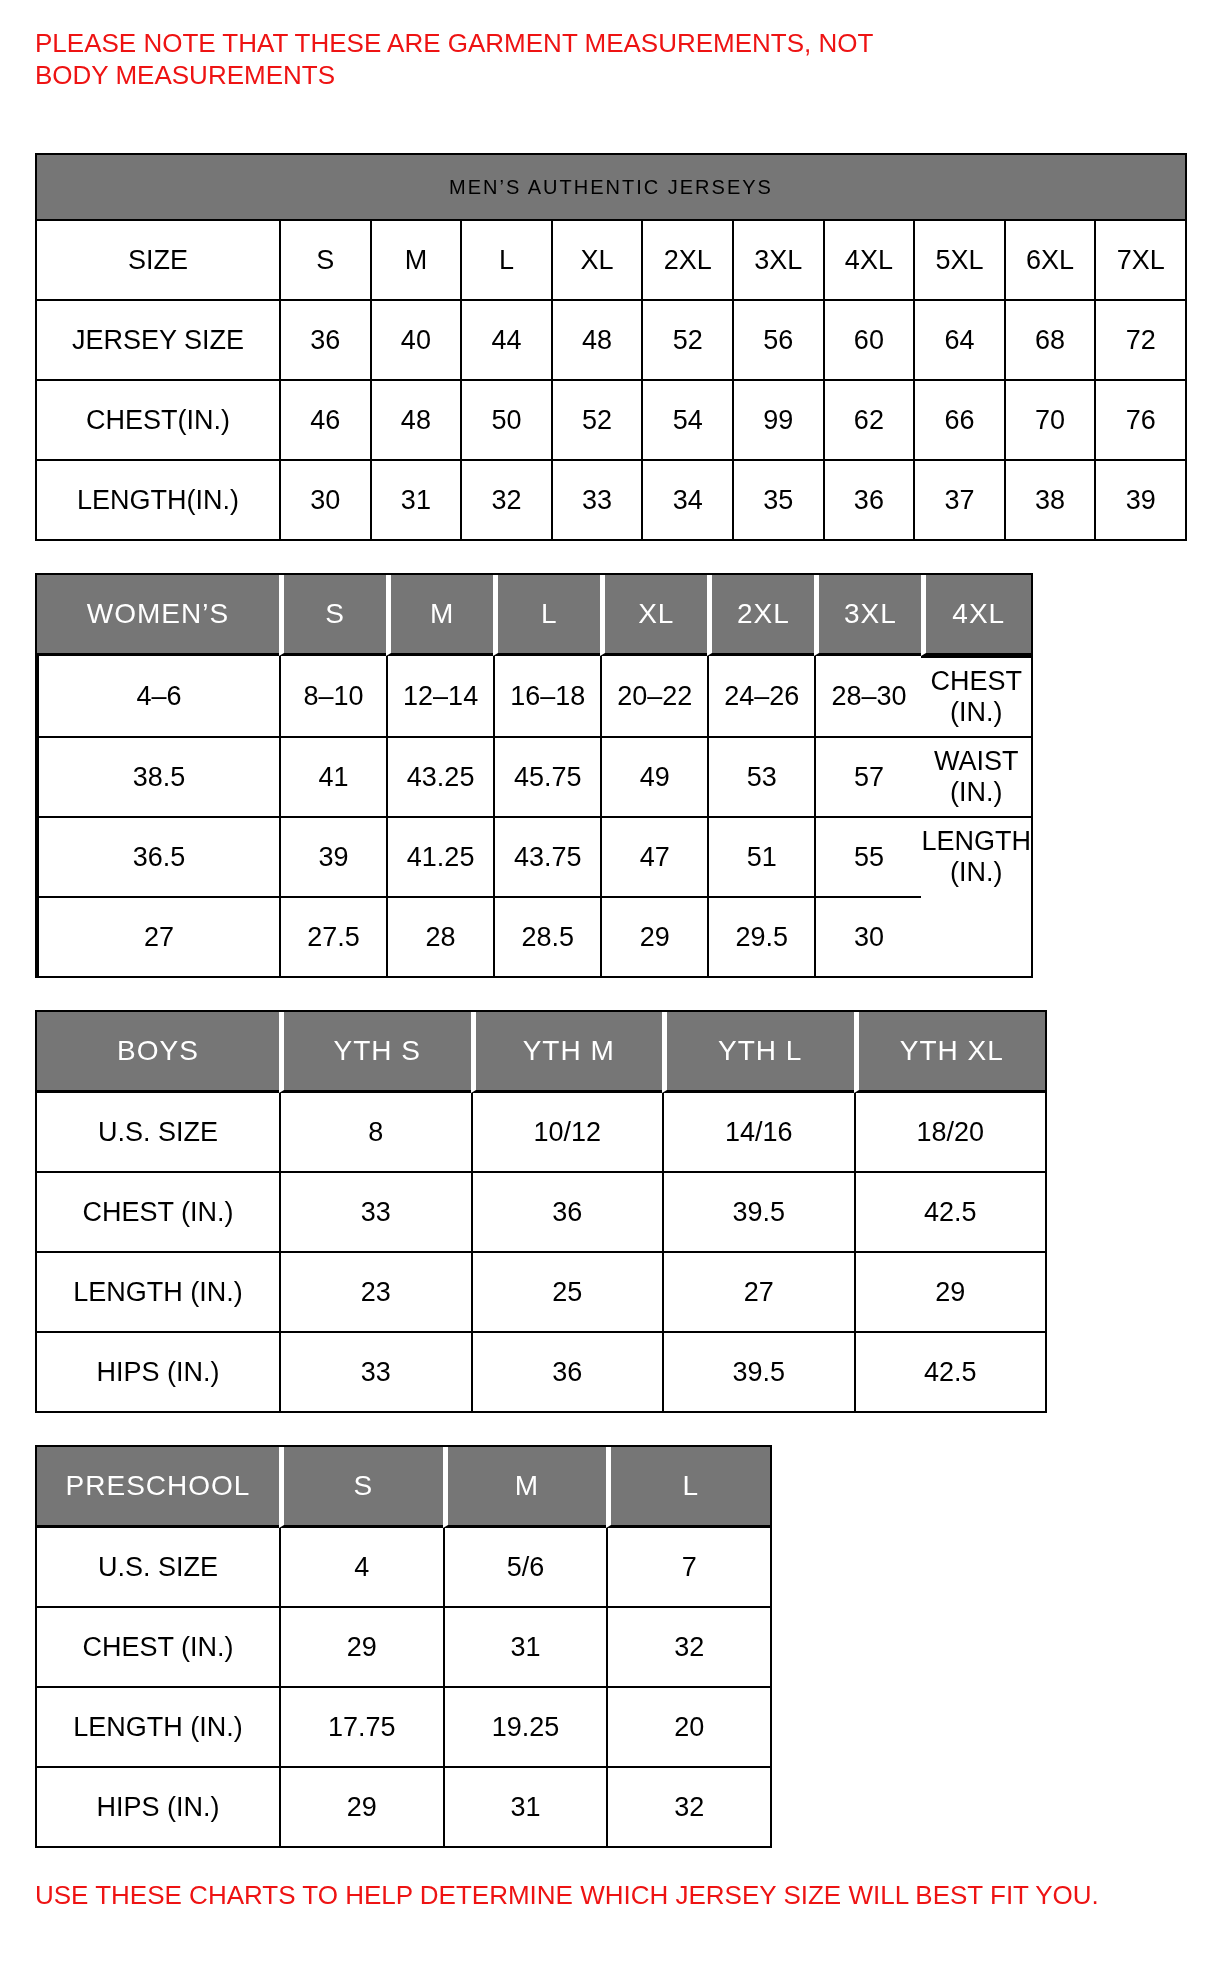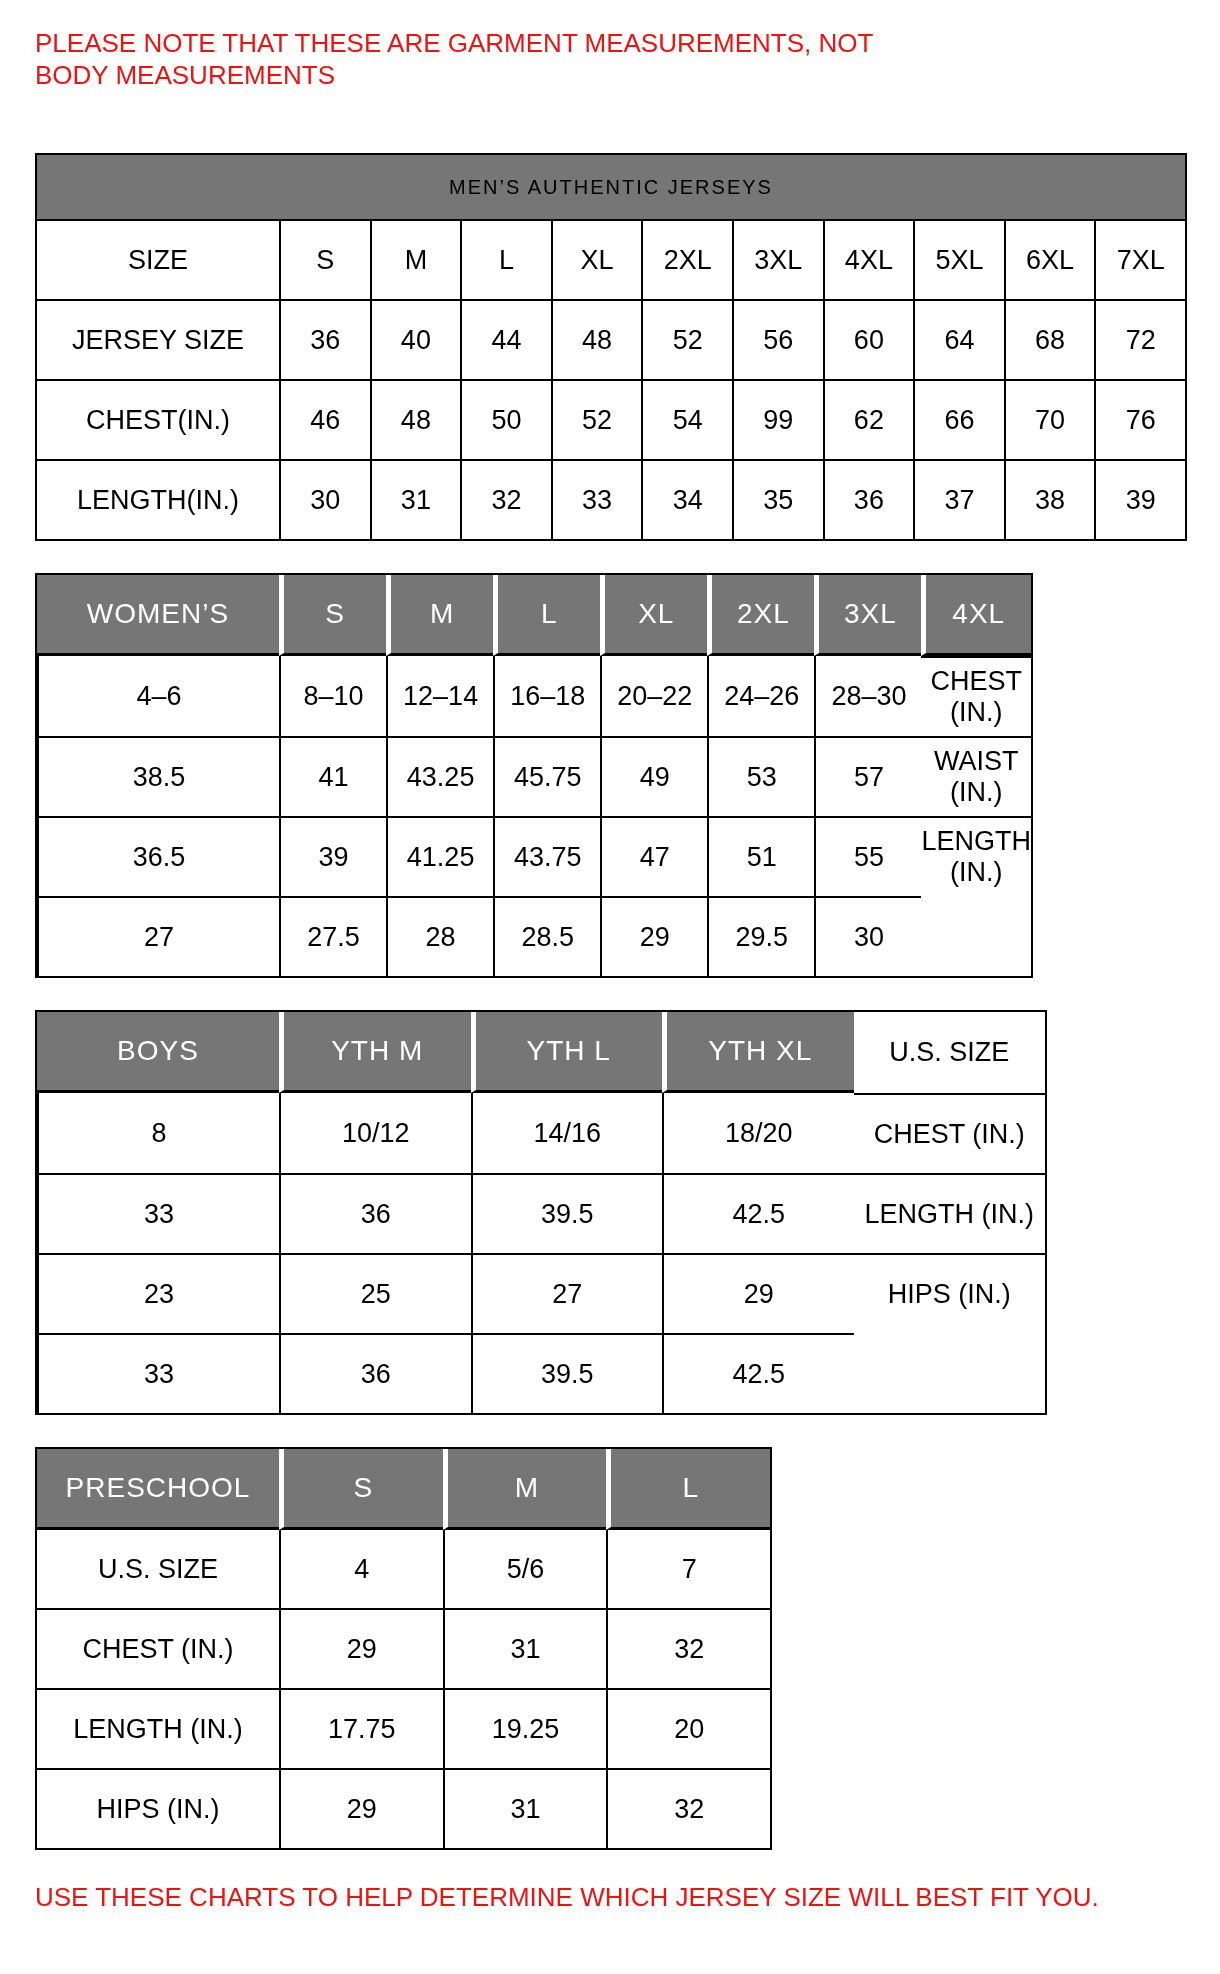--- a/index.html
+++ b/index.html
@@ -177,20 +177,21 @@
         <div class="cell">27</div>
         <div class="cell">27.5</div>
         <div class="cell">28</div>
         <div class="cell">28.5</div>
         <div class="cell">29</div>
         <div class="cell">29.5</div>
         <div class="cell">30</div>
       </div>
       <div class="tbl tbl-boys">
         <div class="ghead c0">BOYS</div>
+        <div class="ghead">YTH S</div>
         <div class="ghead">YTH M</div>
         <div class="ghead">YTH L</div>
         <div class="ghead">YTH XL</div>
         <div class="cell c0 r0">U.S. SIZE</div>
         <div class="cell r0">8</div>
         <div class="cell r0">10/12</div>
         <div class="cell r0">14/16</div>
         <div class="cell r0">18/20</div>
         <div class="cell c0">CHEST (IN.)</div>
         <div class="cell">33</div>

